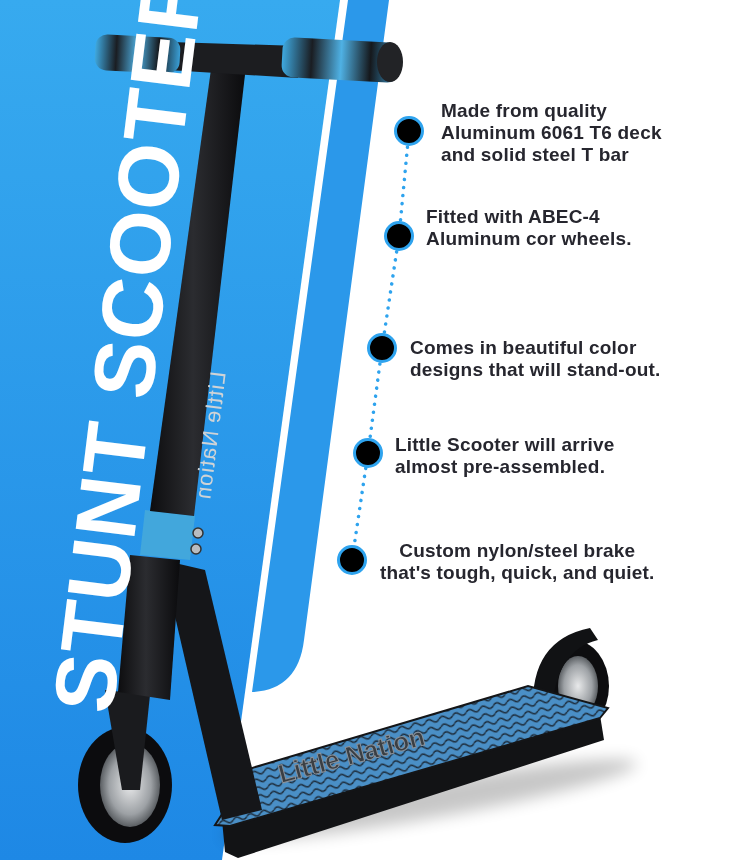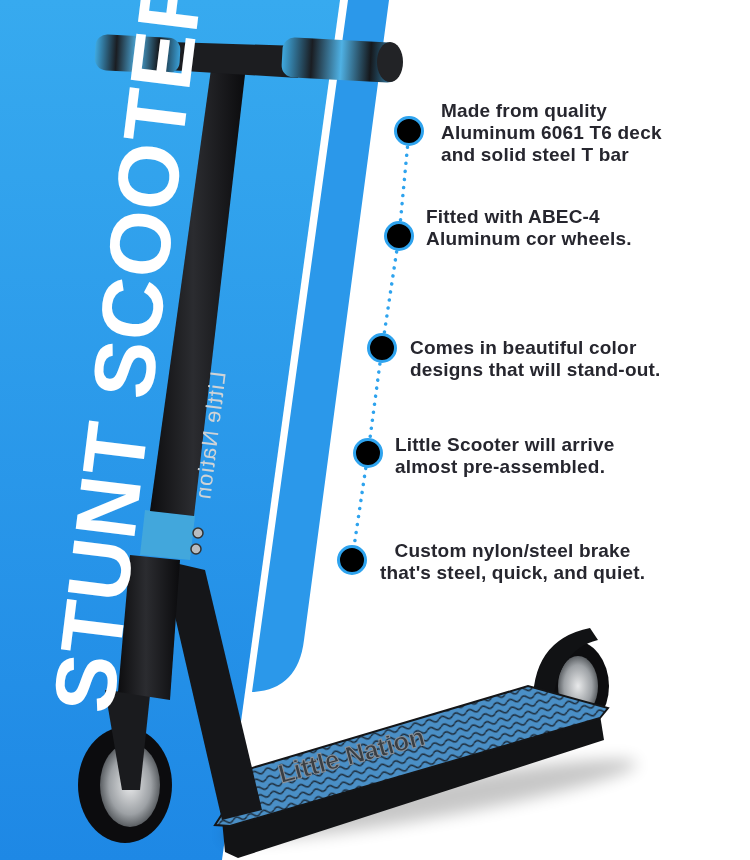--- a/index.html
+++ b/index.html
@@ -163,16 +163,16 @@
 
     <div class="dot" style="left:368px; top:453px;"></div>
     <div class="feature" style="left:395px; top:434px;">
       <span class="line">Little Scooter will arrive</span>
       <span class="line">almost pre-assembled.</span>
     </div>
 
     <div class="dot" style="left:352px; top:560px;"></div>
     <div class="feature" style="left:380px; top:540px;text-align:center;">
       <span class="line">Custom nylon/steel brake</span>
-      <span class="line">that's steel, quick, and quiet.</span>
+      <span class="line">that's tough, quick, and quiet.</span>
     </div>
   </div>
 </div>
 
 </body></html>

